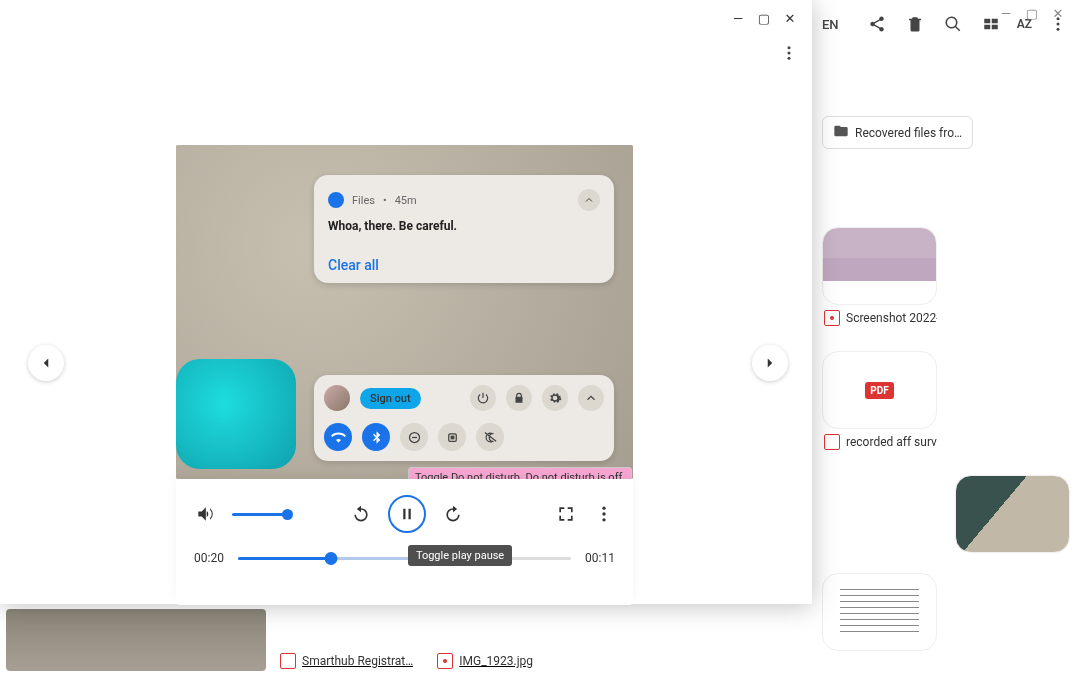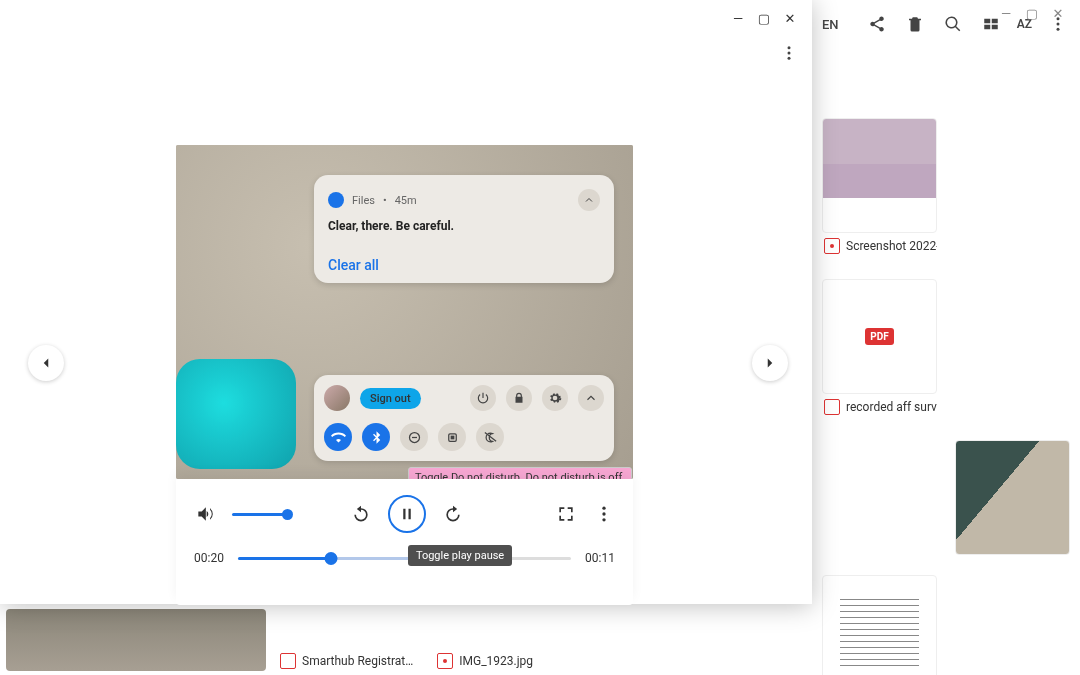--- a/index.html
+++ b/index.html
@@ -15,34 +15,34 @@
 
 .files-panel { position: absolute; top: 0; right: 0; width: 268px; height: 675px; background: #fff; }
 .files-toolbar { display: flex; align-items: center; height: 48px; padding: 0 10px; gap: 14px; color: #444; justify-content: flex-end; }
 .files-toolbar .label { margin-right: auto; font-size: 13px; font-weight: 500; color: #444; }
 .tb-icon { width: 24px; height: 24px; display: flex; align-items: center; justify-content: center; cursor: pointer; }
 .tb-icon svg { width: 18px; height: 18px; fill: #444; }
 .chip { display: inline-flex; align-items: center; border: 1px solid #ddd; border-radius: 6px; padding: 6px 10px; font-size: 12px; color: #333; gap: 6px; }
 .chip-row { padding: 8px 10px; }
 .grid { display: flex; flex-wrap: wrap; gap: 20px; padding: 10px; }
 .card { width: 115px; }
-.thumb { width: 115px; height: 115px; border: 1px solid #eee; border-radius: 4px; background: #f5f5f5; display:flex; align-items:center; justify-content:center; position: relative; overflow:hidden; }
+.thumb { width: 115px; height: 78px; border: 1px solid #eee; border-radius: 16px; background: #f5f5f5; display:flex; align-items:center; justify-content:center; position: relative; overflow:hidden; }
 .thumb.screenshot { background: linear-gradient(#c7b3c5 0 40%, #bfa7bf 40% 70%, #fff 70% 100%); }
 .thumb.doc { background:#fff; }
 .thumb.doc::before { content:""; display:block; width:70%; height:60%; background: repeating-linear-gradient(#888 0 1px, transparent 1px 6px); }
 .thumb.pdf { background:#fff; }
 .thumb .pdfbadge { background:#d33; color:#fff; border-radius:3px; font-size:10px; font-weight:700; padding:3px 5px; }
 .thumb.photo { background: linear-gradient(130deg,#3a524d 0 40%, #c1b8a8 40% 100%); }
 .card-label { display:flex; align-items:center; gap:6px; font-size:12px; color:#333; padding:5px 2px; white-space:nowrap; overflow:hidden; text-overflow:ellipsis; }
 .file-icon { width:16px; height:16px; flex-shrink:0; }
 .file-icon.img { background:#fff; border:1.5px solid #d33; border-radius:2px; position:relative; }
 .file-icon.img::after { content:""; position:absolute; inset:3px; border-radius:50%; background:#d33; transform:scale(.5); }
 .file-icon.pdf { background:#fff; border:1.5px solid #d33; border-radius:2px; display:flex; align-items:center; justify-content:center; }
 
-.bottom-files { position:absolute; left:280px; bottom:6px; display:flex; gap:24px; align-items:center; z-index:4; }
+.bottom-files { position:absolute; left:280px; bottom:6px; display:flex; gap:24px; align-items:center; z-index:4;text-decoration:underline; }
 .bottom-files .bf { display:flex; align-items:center; gap:6px; font-size:12px; color:#333; white-space:nowrap; max-width:160px; overflow:hidden; text-overflow:ellipsis; }
 
 .bg-thumb { position:absolute; left:6px; bottom:4px; width:260px; height:62px; background:linear-gradient(#8b8679,#a79f93); border-radius:4px; z-index:3; }
 
 
 .preview { position:absolute; top:0; left:0; width:812px; height:604px; background:#fff; box-shadow: 0 2px 24px rgba(0,0,0,.25); z-index:20; }
 .preview-header { height:64px; display:flex; align-items:center; padding:0 20px; }
 .preview-title { font-size:13px; color:#1a1a1a; }
 .preview-actions { margin-left:auto; display:flex; gap:18px; }
 .hdr-icon { width:22px; height:22px; display:flex; align-items:center; justify-content:center; cursor:pointer; }
@@ -146,20 +146,28 @@
     <span style="font-size:12px;font-weight:600;color:#444;cursor:pointer">AZ</span>
     <div class="tb-icon">
         <svg viewBox="0 0 24 24">
           <circle cx="12" cy="5" r="2"></circle>
           <circle cx="12" cy="12" r="2"></circle>
           <circle cx="12" cy="19" r="2"></circle>
         </svg>
       </div>
   </div>
 
+  <div class="chip-row" style="margin-top:60px;">
+    <div class="chip">
+      <span class="folder-icon"><svg viewBox="0 0 24 24">
+            <path d="M10 4H4a2 2 0 0 0-2 2v12a2 2 0 0 0 2 2h16a2 2 0 0 0 2-2V8a2 2 0 0 0-2-2h-8l-2-2z"></path>
+          </svg></span>
+      <span>Recovered files fro…</span>
+    </div>
+  </div>
 
   <div class="grid" style="margin-top:60px;">
     <div class="card">
       <div class="thumb screenshot"></div>
       <div class="card-label">
           <span class="file-icon img"></span>
           <span>Screenshot 2022-0…</span>
         </div>
     </div>
     <div class="card">
@@ -216,21 +224,21 @@
           <span style="width:16px;height:16px;border-radius:50%;background:#1a73e8;display:inline-block"></span>
           <span>Files</span>
           <span>•</span>
           <span>45m</span>
           <span class="chev">
               <svg width="12" height="12" viewBox="0 0 24 24">
                 <path d="M6 15l6-6 6 6" fill="none" stroke="#444" stroke-width="2"></path>
               </svg>
             </span>
         </div>
-        <div class="title">Clear, there. Be careful.</div>
+        <div class="title">Whoa, there. Be careful.</div>
         <div class="clear">Clear all</div>
       </div>
 
       <div class="qs-panel">
         <div class="qs-row1">
           <div class="avatar"></div>
           <div class="signout">Sign out</div>
           <div style="flex:1"></div>
           <div class="qbtn">
               <svg viewBox="0 0 24 24">

